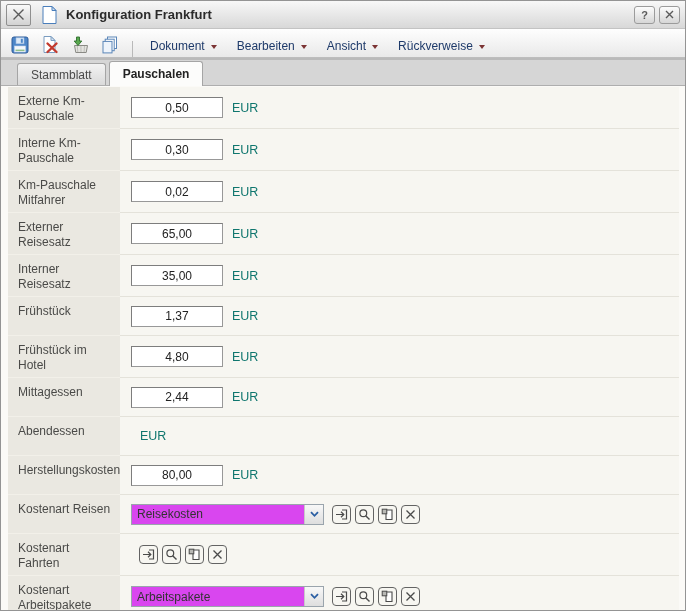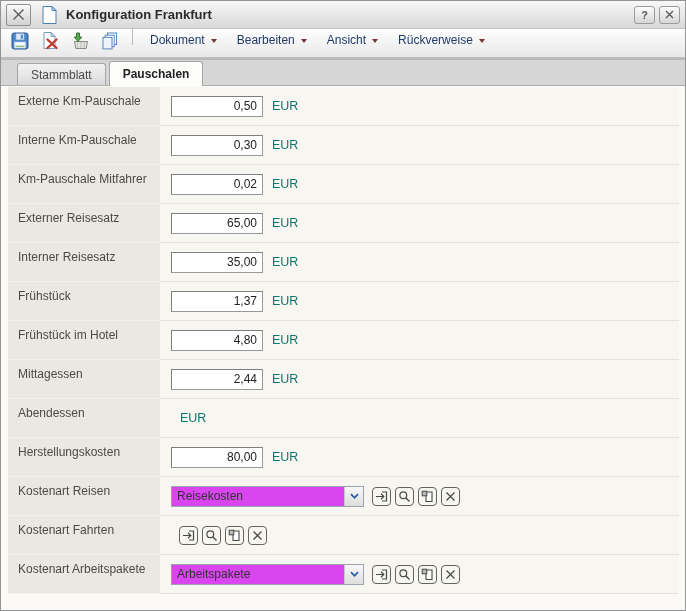--- a/index.html
+++ b/index.html
@@ -8,38 +8,38 @@
 
   
   .titlebar{height:28px;background:linear-gradient(#f8f8f8,#d8d8d8);border-bottom:1px solid #c3c3c3;display:flex;align-items:center;padding:0 5px;}
   .tb-close-left{width:25px;height:22px;border:1px solid #8f8f8f;border-radius:2px;background:linear-gradient(#fafafa,#d2d2d2);display:flex;align-items:center;justify-content:center;cursor:pointer;}
   .doc-icon{margin-left:10px;display:flex;}
   .title{margin-left:8px;font-size:13px;font-weight:bold;color:#2b2b2b;}
   .tb-spacer{flex:1;}
   .tb-btn{width:21px;height:18px;border:1px solid #9b9b9b;border-radius:3px;background:linear-gradient(#fcfcfc,#d6d6d6);display:flex;align-items:center;justify-content:center;font-size:11px;font-weight:bold;color:#5a5a5a;margin-left:4px;cursor:pointer;}
 
   
-  .toolbar{height:29px;background:linear-gradient(#fefefe,#e9e9e9);border-bottom:1px solid #bdbdbd;display:flex;align-items:flex-start;padding:0 4px;}
+  .toolbar{height:29px;background:linear-gradient(#fefefe,#e9e9e9);border-bottom:1px solid #bdbdbd;display:flex;align-items:flex-end;padding:0 4px;}
   .tool-btn{width:24px;height:24px;display:flex;align-items:center;justify-content:center;margin:0 3px;cursor:pointer;}
   .tool-sep{width:1px;height:16px;background:#b9b9b9;margin:0 7px;}
   .menu-item{display:flex;align-items:center;gap:6px;padding:0 10px;height:22px;cursor:pointer;}
   .menu-label{font-size:12px;color:#1e3a6a;}
   .menu-arrow{width:0;height:0;border-left:3.5px solid transparent;border-right:3.5px solid transparent;border-top:4px solid #7b3333;margin-top:1px;}
 
   
   .tabstrip{height:28px;background:#d6d6d6;border-top:2px solid #bababa;border-bottom:1px solid #aeaeae;display:flex;align-items:flex-end;padding-left:16px;}
   .tab{height:22px;padding:0 13px;display:flex;align-items:center;border:1px solid #a5a5a5;border-bottom:none;border-radius:3px 3px 0 0;background:linear-gradient(#f3f3f3,#dadada);margin-right:3px;font-size:12px;color:#4a4a4a;cursor:pointer;position:relative;}
   .tab.active{height:25px;background:#fcfcfb;font-weight:bold;color:#222;margin-bottom:-1px;z-index:2;}
 
   
   .content{height:524px;background:#fbfaf7;padding:1px 6px 0 7px;overflow:hidden;}
   .row{display:flex;min-height:39px;}
-  .row-label{width:152px;background:#eae8e1;border-bottom:1px solid #f2f0e9;padding:7px 6px 4px 10px;font-size:12px;line-height:15px;color:#4a4a48;}
+  .row-label{width:112px;background:#eae8e1;border-bottom:1px solid #f2f0e9;padding:7px 6px 4px 10px;font-size:12px;line-height:15px;color:#4a4a48;}
   .row-field{flex:1;background:#f7f6f1;border-bottom:1px solid #e4e2da;display:flex;align-items:center;padding-left:11px;}
-  .money-input{width:92px;height:21px;border:1px solid #989898;border-top-color:#7d7d7d;border-left-color:#7d7d7d;background:#fff;text-align:right;padding:0 5px;font-size:12px;color:#222;font-family:"Liberation Sans",sans-serif;}
+  .money-input{width:92px;height:21px;border:1px solid #989898;border-top-color:#7d7d7d;border-left-color:#7d7d7d;background:#fff;text-align:center;padding:0 5px;font-size:12px;color:#222;font-family:"Liberation Sans",sans-serif;}
   .unit{margin-left:9px;font-size:12.5px;color:#0f766e;}
 
   .select{width:193px;height:21px;border:1px solid #9aa4ac;background:#d946ef;display:flex;align-items:center;position:relative;cursor:pointer;}
   .select-value{font-size:12px;color:#333;padding-left:5px;flex:1;white-space:nowrap;overflow:hidden;}
   .select-btn{width:19px;height:100%;background:linear-gradient(#f8f8f8,#dedede);border-left:1px solid #c8c8c8;display:flex;align-items:center;justify-content:center;}
   .mini-btn{width:19px;height:19px;border:1px solid #636363;border-radius:4px;display:flex;align-items:center;justify-content:center;margin-left:4px;cursor:pointer;background:transparent;}
   .mini-btn.first{margin-left:8px;}
 </style>
 </head>
 <body>

